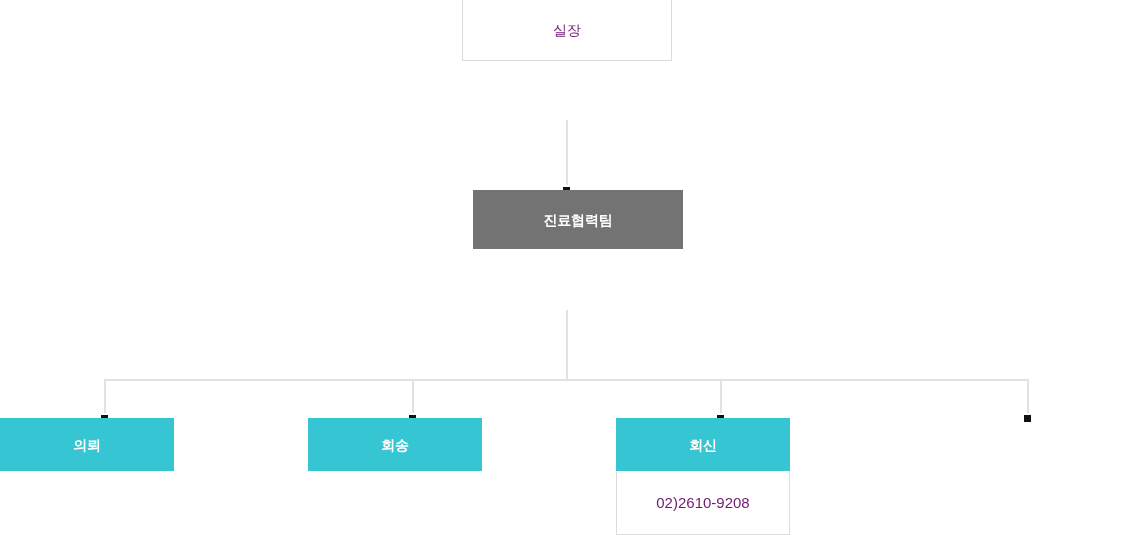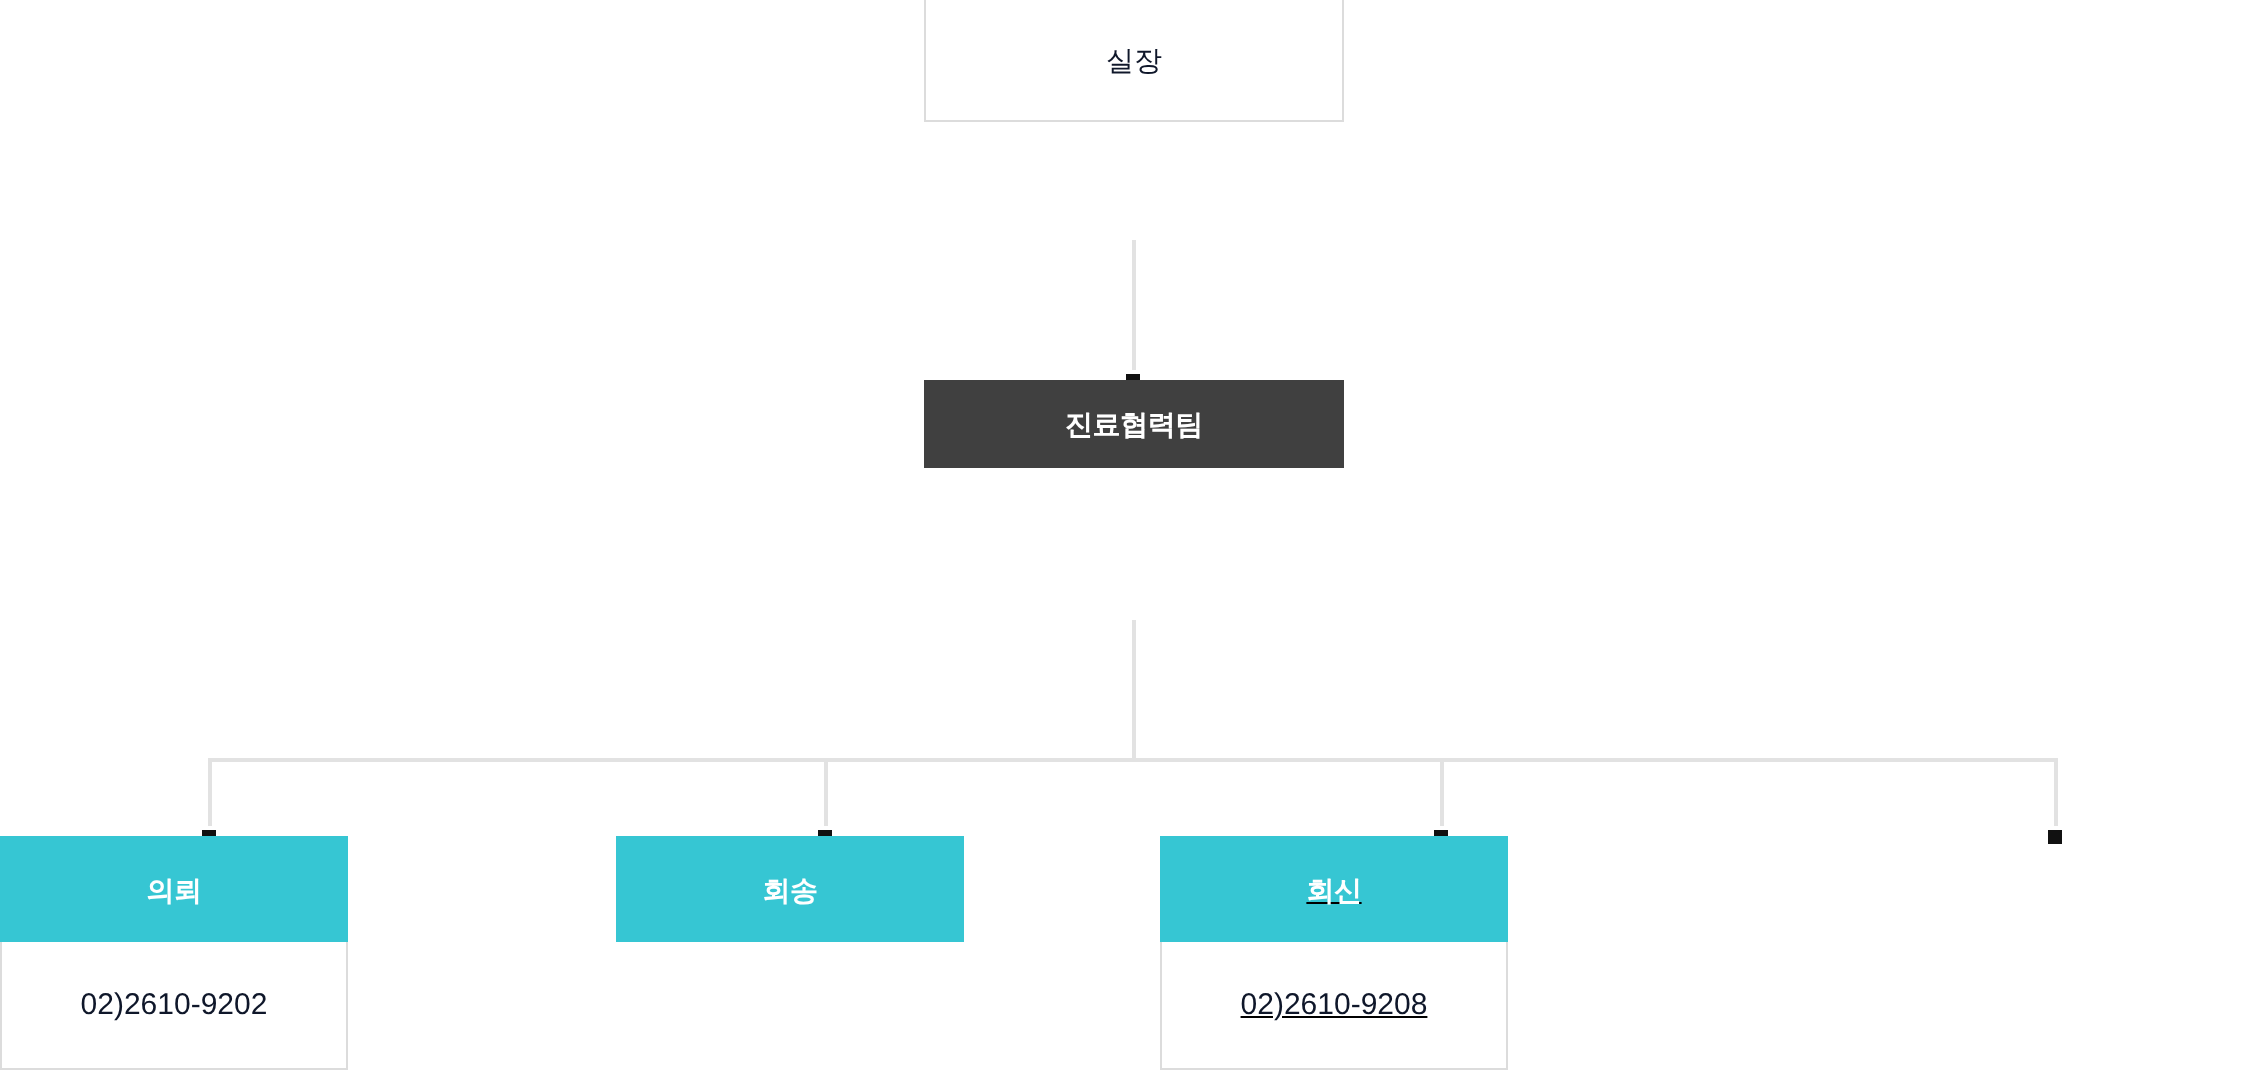--- a/index.html
+++ b/index.html
@@ -38,21 +38,21 @@
   }
   .node-body {
     box-sizing: border-box;
     width: 100%;
     display: flex;
     align-items: center;
     justify-content: center;
     background: #ffffff;
     border: 1px solid #dcdcdc;
     border-top: none;
-    color: #0f172a;
+    color: #701a75;
     font-size: 14px;
     line-height: 1;
   }
 
   
   .node-level1 {
     left: 462px;
     top: 0px;
     width: 210px;
   }
@@ -64,43 +64,44 @@
     height: 61px;
   }
 
   
   .node-level2 {
     left: 462px;
     top: 190px;
     width: 210px;
   }
   .node-level2 .node-header {
-    height: 44px;
-    background: #404040;
+    height: 59px;
+    background: #737373;
+    margin-left: 11px;
   }
   .node-level2 .node-body {
     height: 61px;
   }
 
   
   .node-level3 {
     top: 418px;
     width: 174px;
   }
   .node-level3 .node-header {
     height: 53px;
     background: #36c6d3;
   }
   .node-level3 .node-body {
     height: 64px;
     font-size: 15px;
   }
   .node-l3-1 { left: 0px; }
   .node-l3-2 { left: 308px; }
-  .node-l3-3 { left: 580px; text-decoration: underline; }
+  .node-l3-3 { left: 616px; }
   .node-l3-4 { left: 923px; }
 
   
   .conn-v {
     position: absolute;
     width: 2px;
     background: #e2e2e2;
   }
   .conn-h {
     position: absolute;
@@ -173,21 +174,20 @@
   <div class="node node-level1">
     <div class="node-body">실장</div>
   </div>
 
   <div class="node node-level2">
     <div class="node-header">진료협력팀</div>
   </div>
 
   <div class="node node-level3 node-l3-1">
     <div class="node-header">의뢰</div>
-    <div class="node-body">02)2610-9202</div>
   </div>
 
   <div class="node node-level3 node-l3-2">
     <div class="node-header">회송</div>
   </div>
 
   <div class="node node-level3 node-l3-3">
     <div class="node-header">회신</div>
     <div class="node-body">02)2610-9208</div>
   </div>

